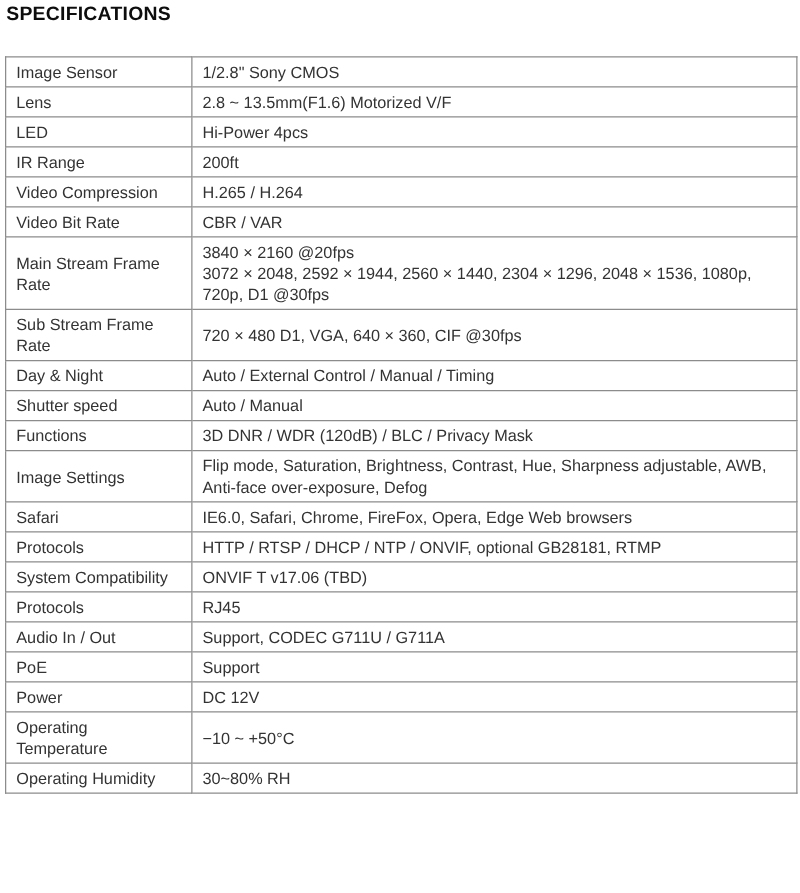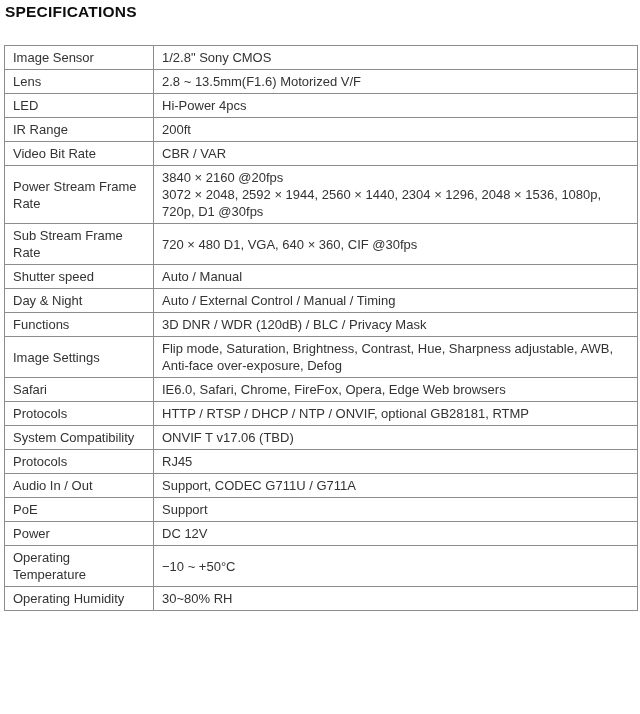--- a/index.html
+++ b/index.html
@@ -70,39 +70,43 @@
         </tr>
         <tr>
           <td class="spec-label">LED</td>
           <td class="spec-value">Hi-Power 4pcs</td>
         </tr>
         <tr>
           <td class="spec-label">IR Range</td>
           <td class="spec-value">200ft</td>
         </tr>
         <tr>
+          <td class="spec-label">Video Compression</td>
+          <td class="spec-value">H.265 / H.264</td>
+        </tr>
+        <tr>
           <td class="spec-label">Video Bit Rate</td>
           <td class="spec-value">CBR / VAR</td>
         </tr>
         <tr>
-          <td class="spec-label">Power Stream Frame Rate</td>
+          <td class="spec-label">Main Stream Frame Rate</td>
           <td class="spec-value">3840 × 2160 @20fps
 3072 × 2048, 2592 × 1944, 2560 × 1440, 2304 × 1296, 2048 × 1536, 1080p, 720p, D1 @30fps</td>
         </tr>
         <tr>
           <td class="spec-label">Sub Stream Frame Rate</td>
           <td class="spec-value">720 × 480 D1, VGA, 640 × 360, CIF @30fps</td>
         </tr>
         <tr>
+          <td class="spec-label">Day &amp; Night</td>
+          <td class="spec-value">Auto / External Control / Manual / Timing</td>
+        </tr>
+        <tr>
           <td class="spec-label">Shutter speed</td>
           <td class="spec-value">Auto / Manual</td>
-        </tr>
-        <tr>
-          <td class="spec-label">Day &amp; Night</td>
-          <td class="spec-value">Auto / External Control / Manual / Timing</td>
         </tr>
         <tr>
           <td class="spec-label">Functions</td>
           <td class="spec-value">3D DNR / WDR (120dB) / BLC / Privacy Mask</td>
         </tr>
         <tr>
           <td class="spec-label">Image Settings</td>
           <td class="spec-value">Flip mode, Saturation, Brightness, Contrast, Hue, Sharpness adjustable, AWB, Anti-face over-exposure, Defog</td>
         </tr>
         <tr>

